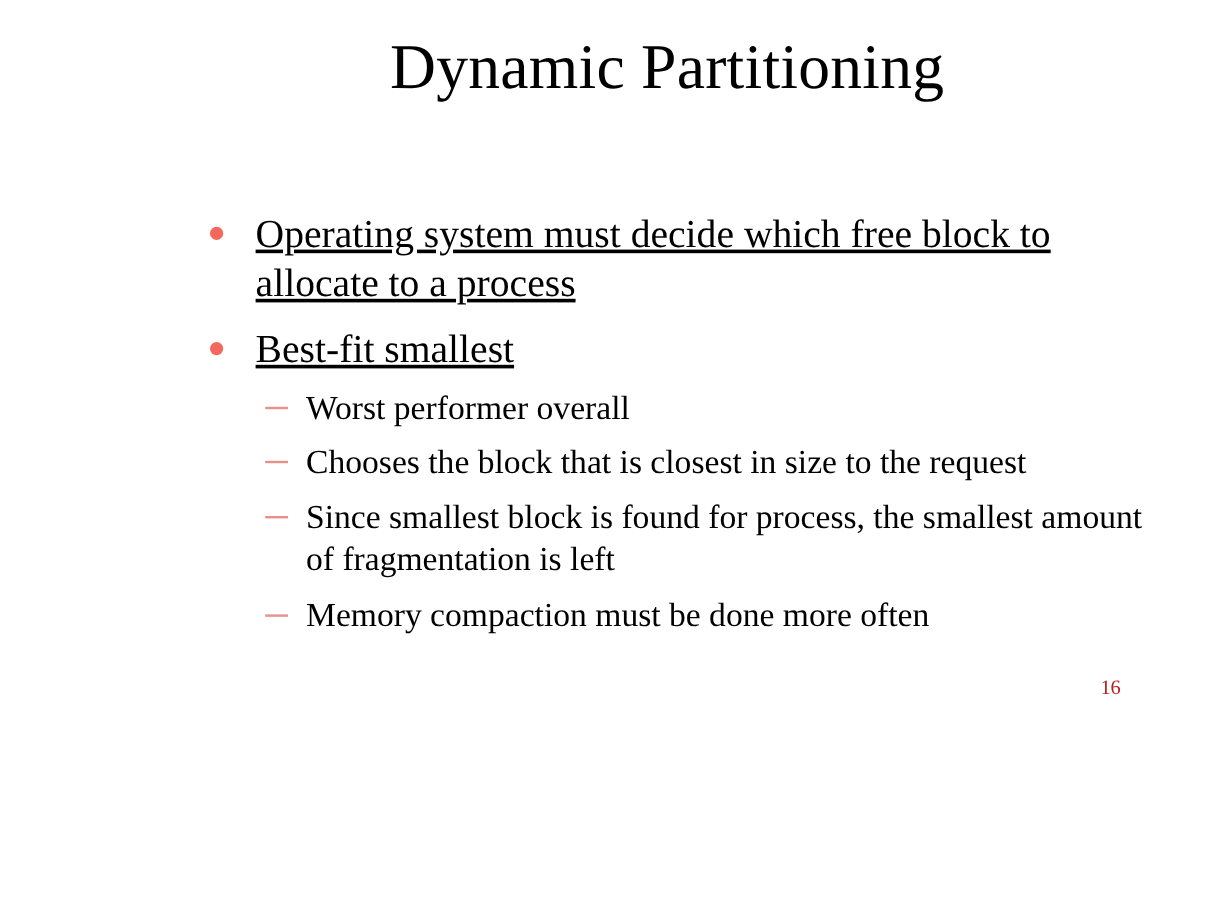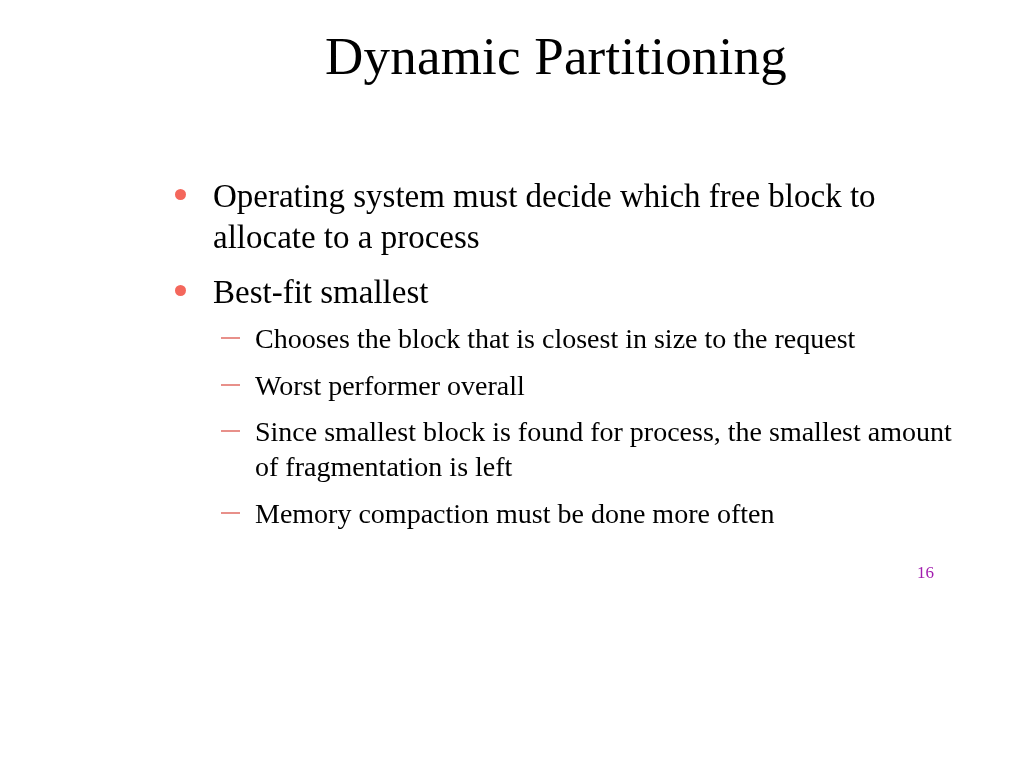--- a/index.html
+++ b/index.html
@@ -58,20 +58,21 @@
     position: absolute;
     left: 175px;
     top: 13px;
     width: 11px;
     height: 11px;
     border-radius: 50%;
     background: #f4675c;
   }
   .l1-text {
     display: block;
+    text-decoration: underline;
   }
 
   .l2-item {
     position: relative;
     margin: 0 0 3px 0;
     padding: 0 55px 0 255px;
     color: #000000;
     font-size: 28px;
     line-height: 1.235;
     font-family: "Liberation Serif", "DejaVu Serif", serif;
@@ -91,21 +92,21 @@
   
   .gap-before-sub { margin-top: 10px; }
   .gap-l1 { margin-top: 14px; }
   .gap-sub { margin-top: 12px; }
 
   
   .page-number {
     position: absolute;
     right: 90px;
     bottom: 39px;
-    color: #a21caf;
+    color: #b91c1c;
     font-size: 17px;
     font-family: "Liberation Serif", "DejaVu Serif", serif;
     line-height: 1;
   }
 </style>
 </head>
 <body>
 
 <div id="slide">
 
@@ -118,28 +119,28 @@
     <div class="l1-item">
       <span class="bullet-dot"></span>
       <span class="l1-text">Operating system must decide which free block to allocate to a process</span>
     </div>
 
     <div class="l1-item gap-l1">
       <span class="bullet-dot"></span>
       <span class="l1-text">Best-fit smallest</span>
     </div>
 
+    <div class="l2-item gap-sub">
+      <span class="bullet-dash"></span>
+      <span class="l2-text">Worst performer overall</span>
+    </div>
+
     <div class="l2-item gap-before-sub">
       <span class="bullet-dash"></span>
       <span class="l2-text">Chooses the block that is closest in size to the request</span>
-    </div>
-
-    <div class="l2-item gap-sub">
-      <span class="bullet-dash"></span>
-      <span class="l2-text">Worst performer overall</span>
     </div>
 
     <div class="l2-item gap-sub">
       <span class="bullet-dash"></span>
       <span class="l2-text">Since smallest block is found for process, the smallest amount of fragmentation is left</span>
     </div>
 
     <div class="l2-item gap-sub">
       <span class="bullet-dash"></span>
       <span class="l2-text">Memory compaction must be done more often</span>

